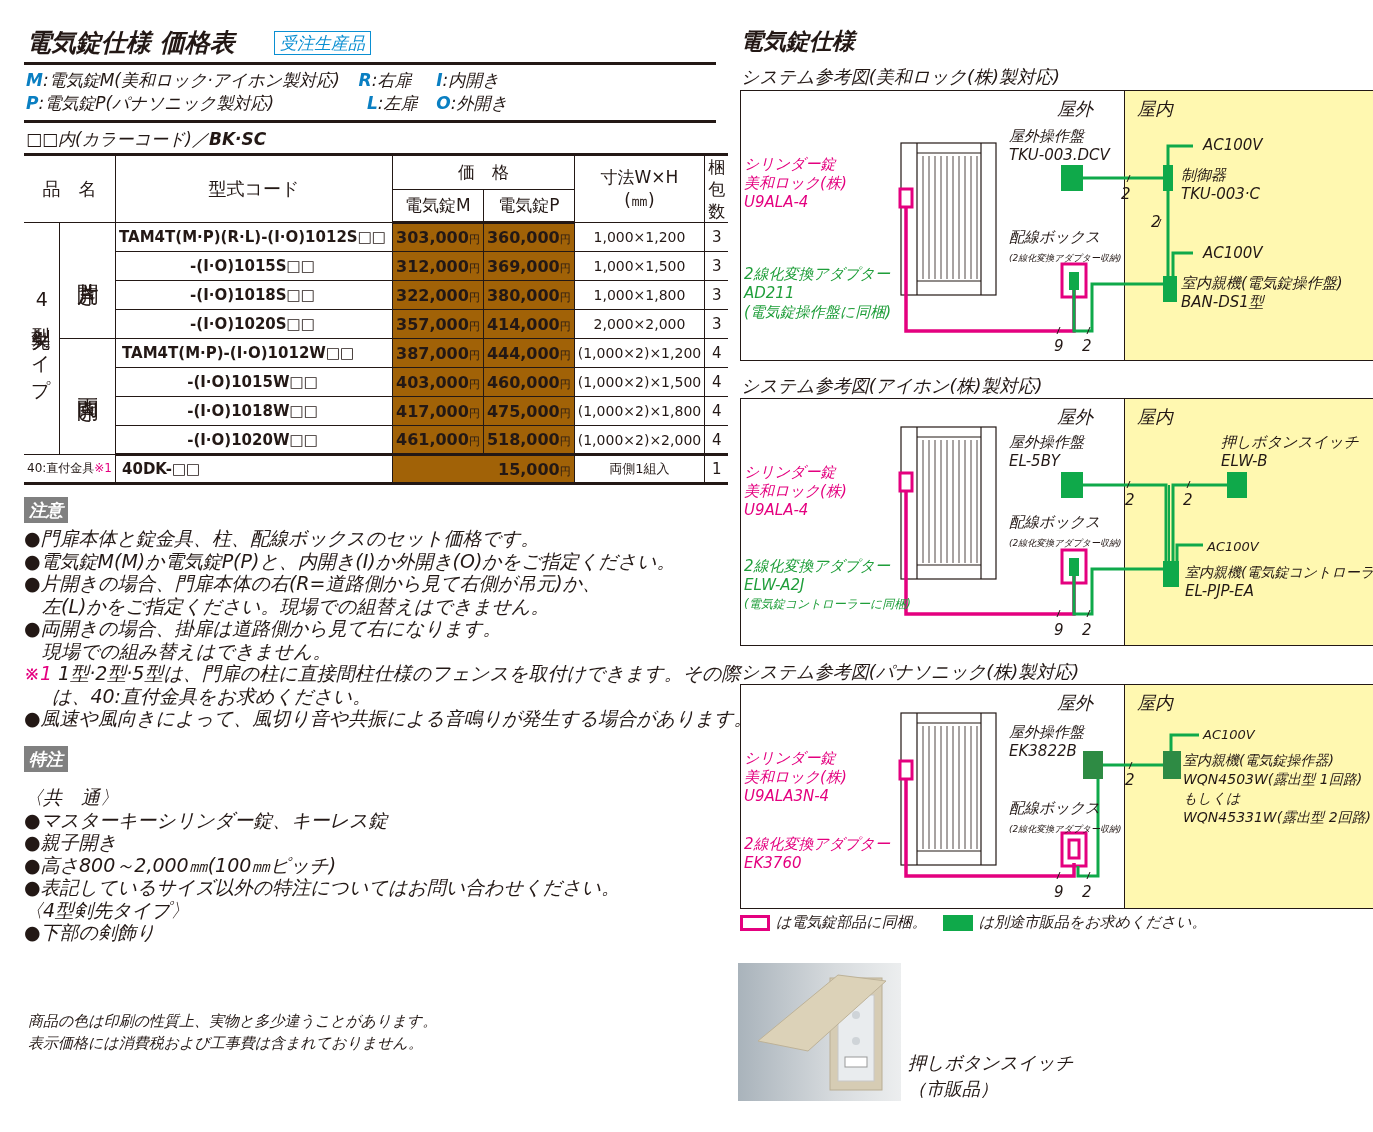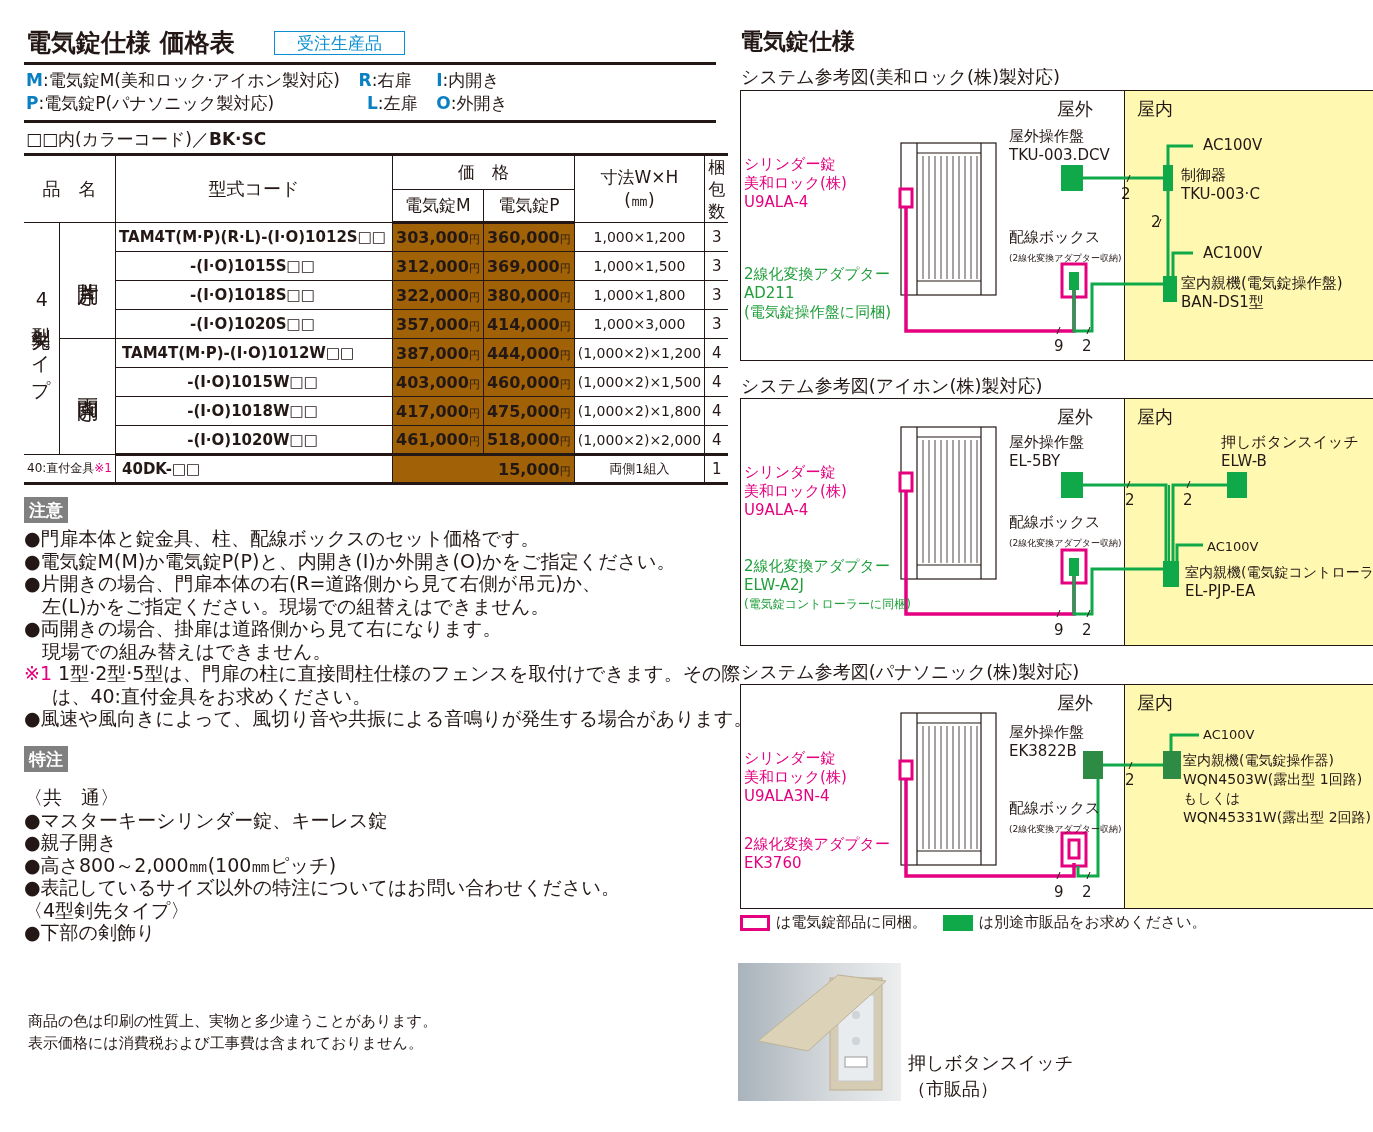--- a/index.html
+++ b/index.html
@@ -1,24 +1,24 @@
 <!DOCTYPE html>
 <html><head>
 <meta charset="utf-8">
 <style>
   * { box-sizing: border-box; margin: 0; padding: 0; }
   body { width: 1373px; height: 1132px; background: #fff; font-family: "DejaVu Sans", "Liberation Sans", sans-serif; color: #231815; position: relative; overflow: hidden; }
-  .abs { position: absolute; }
+  .abs { position: absolute; font-style: italic; }
   .blue { color: #0a7fc2; font-weight: bold; }
   .pink { color: #e4007f; }
   .green { color: #2aa43a; }
 
   
   #title { left: 26px; top: 26px; font-size: 25px; font-weight: bold; letter-spacing: 0px; }
-  #badge { left: 274px; top: 31px; font-size: 17px; color: #0a8fd2; border: 1.5px solid #0a8fd2; padding: 1px 22px; line-height: 20px; }
+  #badge { left: 274px; top: 31px; font-size: 17px; color: #0a8fd2; border: 1.5px solid #0a8fd2; padding: 1px 5px; line-height: 20px; }
   .rule { left: 24px; width: 692px; height: 3px; background: #231815; }
   .legend-line { left: 26px; font-size: 17px; line-height: 22px; white-space: nowrap; }
   #colorcode { left: 26px; top: 128px; font-size: 17px; text-align: right; }
   #colorcode b { font-weight: bold; }
 
   table.price { position: absolute; left: 24px; top: 153px; width: 692px; border-collapse: collapse; font-size: 15px; }
   table.price td, table.price th { border: 1px solid #231815; text-align: center; font-weight: normal; height: 29px; padding: 0 3px; white-space: nowrap; }
   table.price tr.hdr1 th { height: 28px; font-size: 17px; }
   table.price tr.hdr2 th { height: 27px; font-size: 17px; }
   table.price { border-top: 3px solid #231815; border-bottom: 3px solid #231815; }
@@ -118,21 +118,21 @@
     <td class="code">-(I·O)1018S□□</td>
     <td class="price"><span>322,000</span><small>円</small></td>
     <td class="price"><span>380,000</span><small>円</small></td>
     <td class="dim">1,000×1,800</td>
     <td>3</td>
   </tr>
   <tr>
     <td class="code">-(I·O)1020S□□</td>
     <td class="price"><span>357,000</span><small>円</small></td>
     <td class="price"><span>414,000</span><small>円</small></td>
-    <td class="dim">1,000×3,000</td>
+    <td class="dim">2,000×2,000</td>
     <td>3</td>
   </tr>
   <tr>
     <td rowspan="4" class="vert" style="font-size:22px">両開き</td>
     <td class="code left">TAM4T(M·P)-(I·O)1012W□□</td>
     <td class="price"><span>387,000</span><small>円</small></td>
     <td class="price"><span>444,000</span><small>円</small></td>
     <td class="dim">(1,000×2)×1,200</td>
     <td>4</td>
   </tr>

